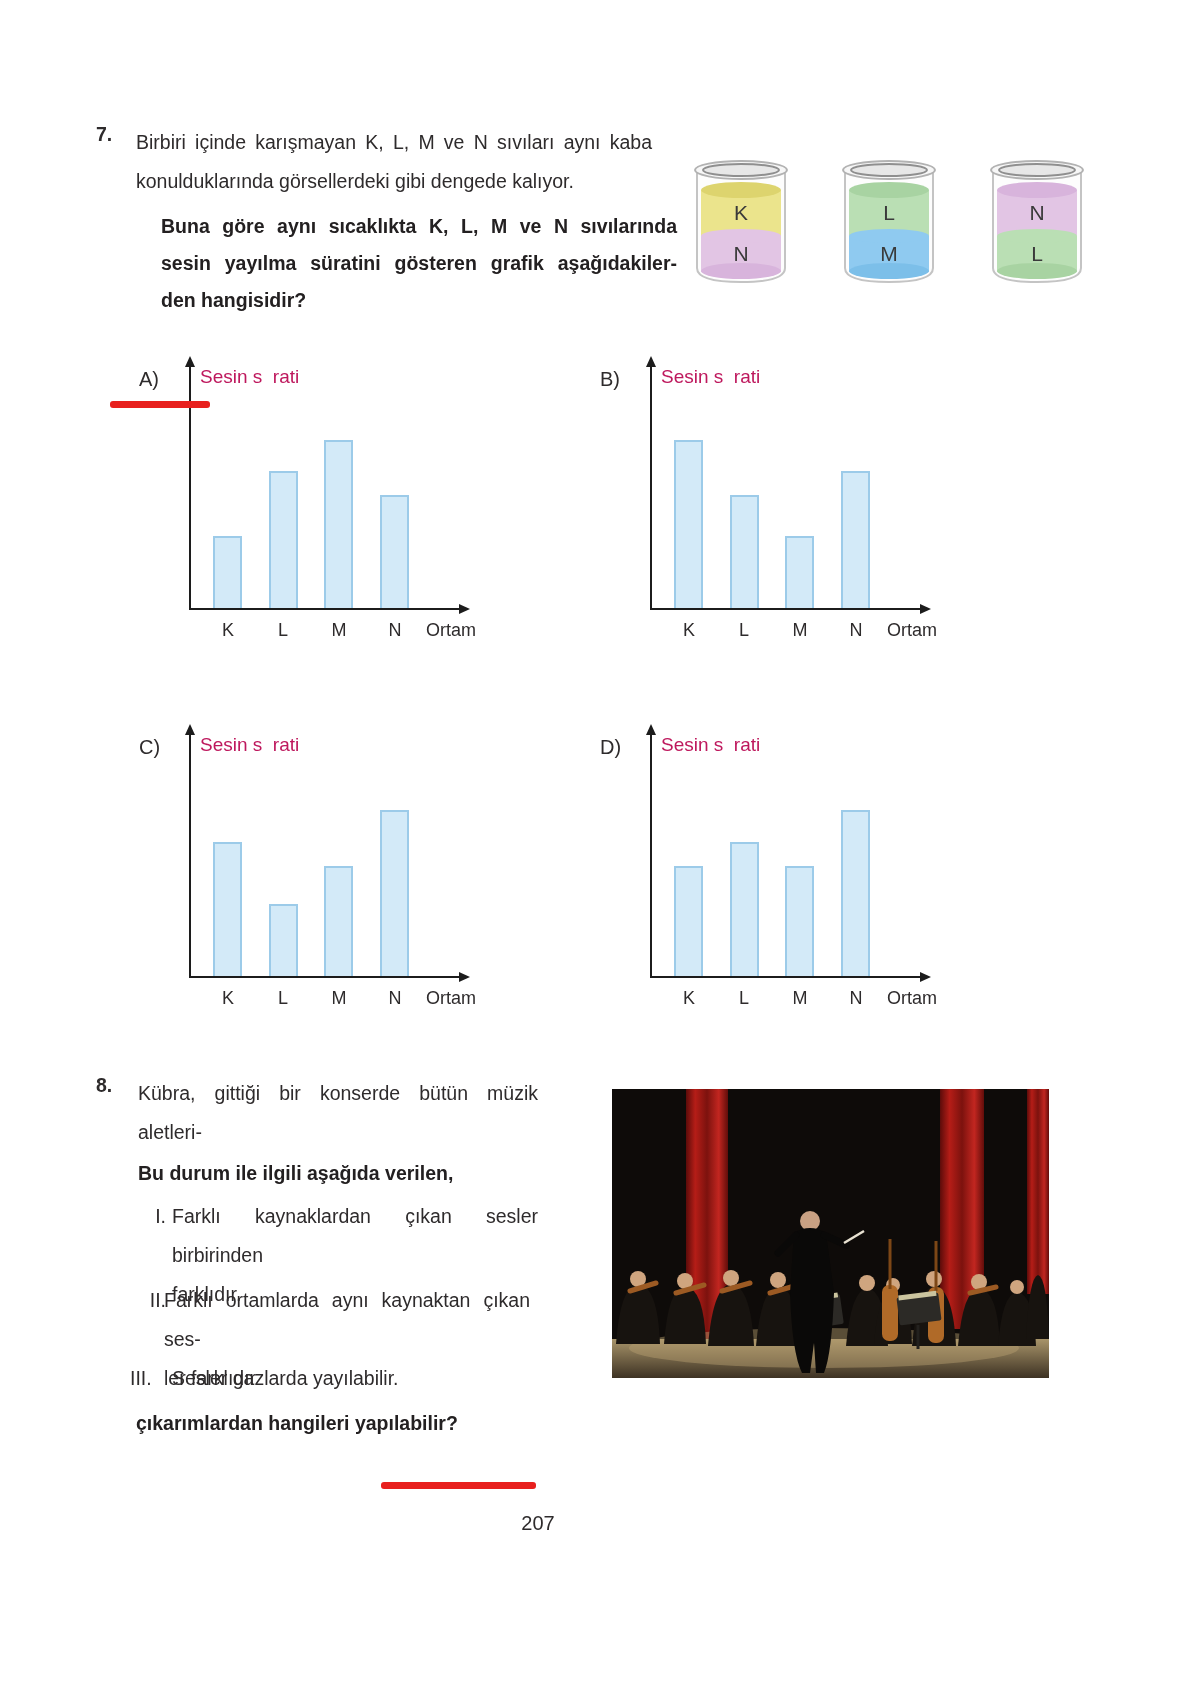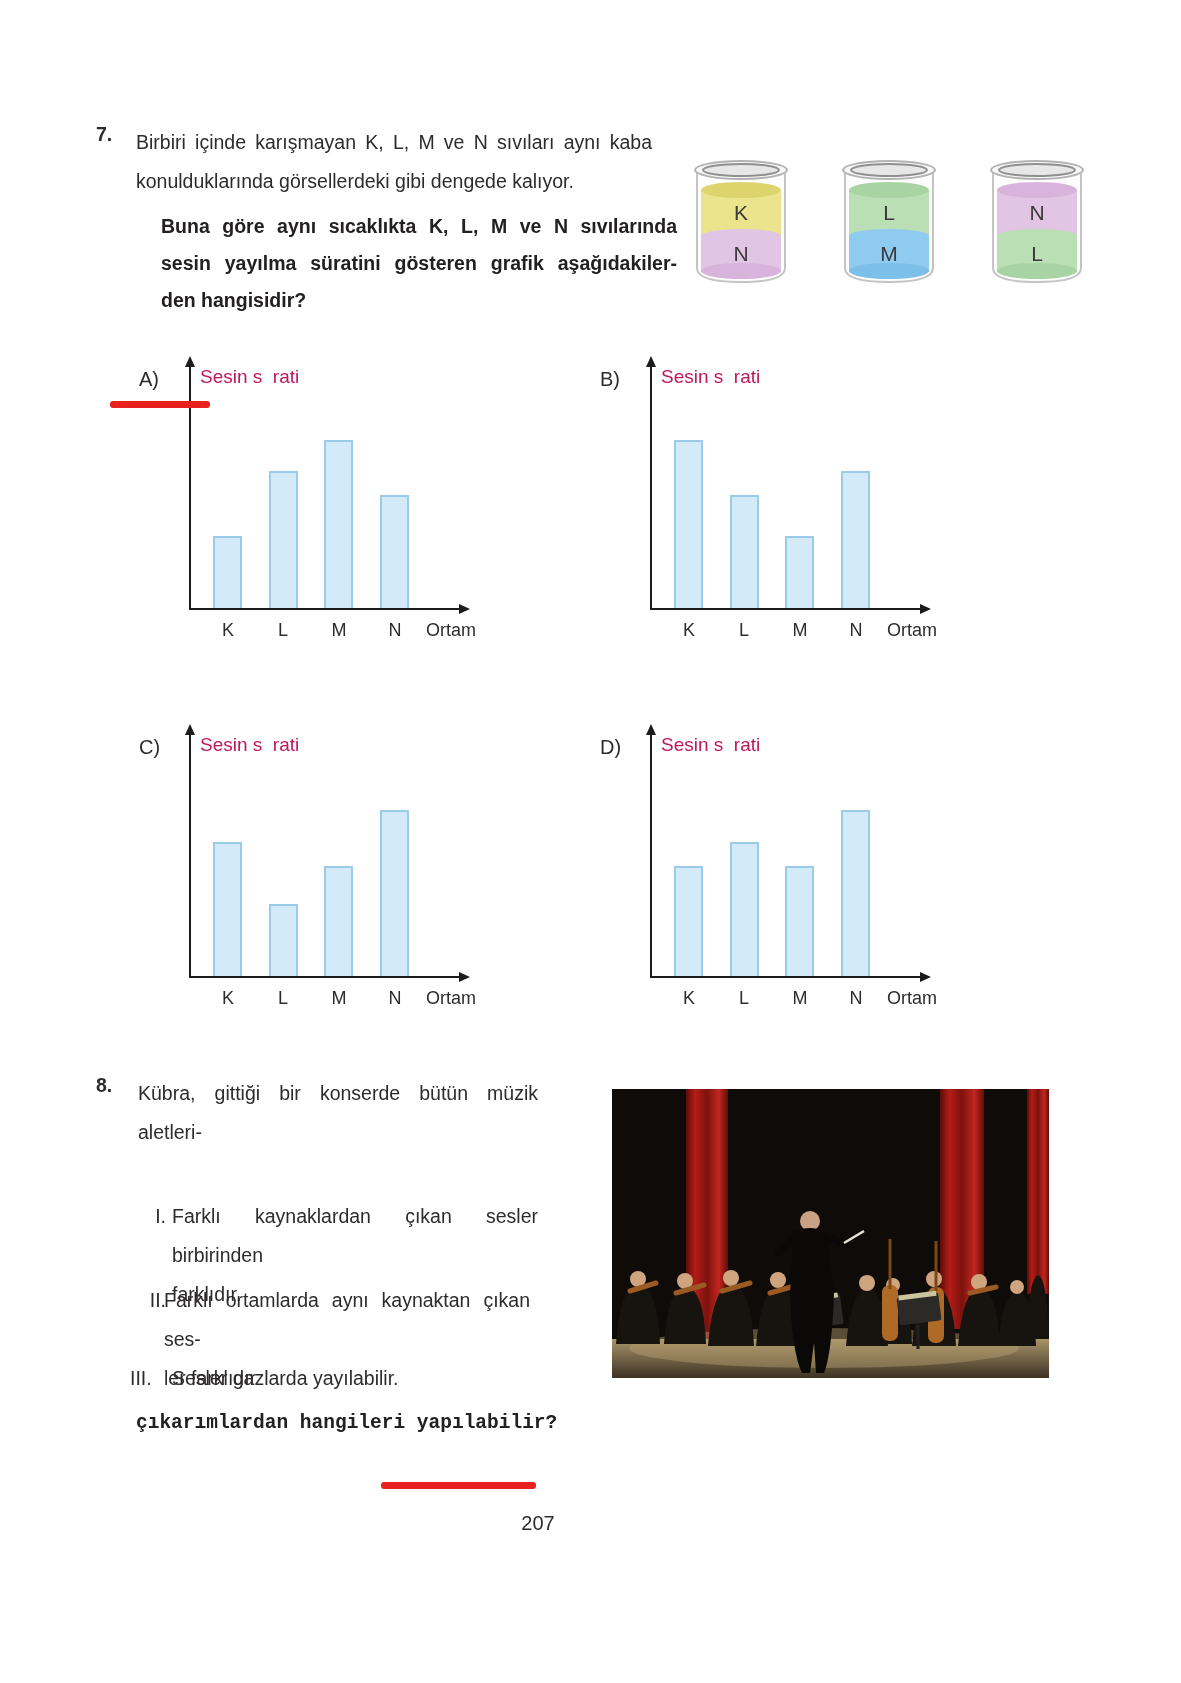--- a/index.html
+++ b/index.html
@@ -172,39 +172,40 @@
   </div>
 
   <div class="mark" style="left: 110px; top: 401px; width: 100px; height: 7px; background: rgb(232, 32, 30);"></div>
 
   <span class="abs qnum" style="left:96px;top:1074px;">8.</span>
 
   <div class="abs txt" style="left:138px;top:1074px;width:400px;">
     <div class="jline">Kübra, gittiği bir konserde bütün müzik aletleri-</div>
   </div>
 
+  <div class="abs txt bold" style="left:138px;top:1154px;width:420px;">Bu durum ile ilgili aşağıda verilen,</div>
 
   <div class="abs txt" style="left:130px;top:1197px;width:36px;text-align:right;">I.</div>
   <div class="abs txt" style="left:172px;top:1197px;width:366px;">
     <div class="jline">Farklı kaynaklardan çıkan sesler birbirinden</div>
     <div>farklıdır.</div>
   </div>
 
   <div class="abs txt" style="left:130px;top:1281px;width:36px;text-align:right;">II.</div>
   <div class="abs txt" style="left:164px;top:1281px;width:366px;">
     <div class="jline">Farklı ortamlarda aynı kaynaktan çıkan ses-</div>
     <div>ler farklıdır</div>
   </div>
 
   <div class="abs txt" style="left:130px;top:1359px;width:36px;text-align:left;">III.</div>
   <div class="abs txt" style="left:172px;top:1359px;width:366px;">
     <div>Sesler gazlarda yayılabilir.</div>
   </div>
 
-  <div class="abs txt bold" style="left:136px;top:1404px;width:440px;font-family:Liberation Mono, monospace;">çıkarımlardan hangileri yapılabilir?</div>
+  <div class="abs txt bold" style="left:136px;top:1404px;width:440px;">çıkarımlardan hangileri yapılabilir?</div>
 
 
   <div class="mark" style="left: 381px; top: 1482px; width: 155px; height: 7px; background: rgb(232, 32, 30);"></div>
 
   <div id="photo">
     <svg width="437" height="289" viewBox="0 0 437 289">
       <defs>
         <linearGradient id="curt" x1="0" y1="0" x2="1" y2="0">
           <stop offset="0" stop-color="#5c0c0a"></stop>
             <stop offset="0.22" stop-color="#b51d17"></stop>

